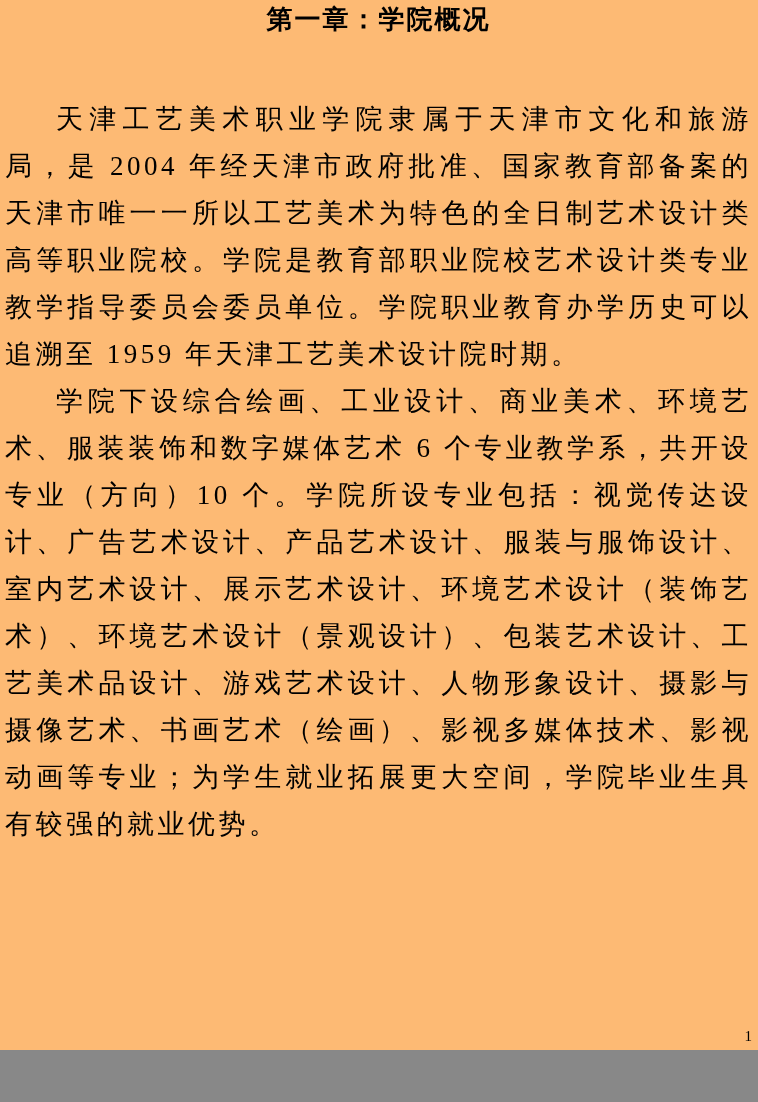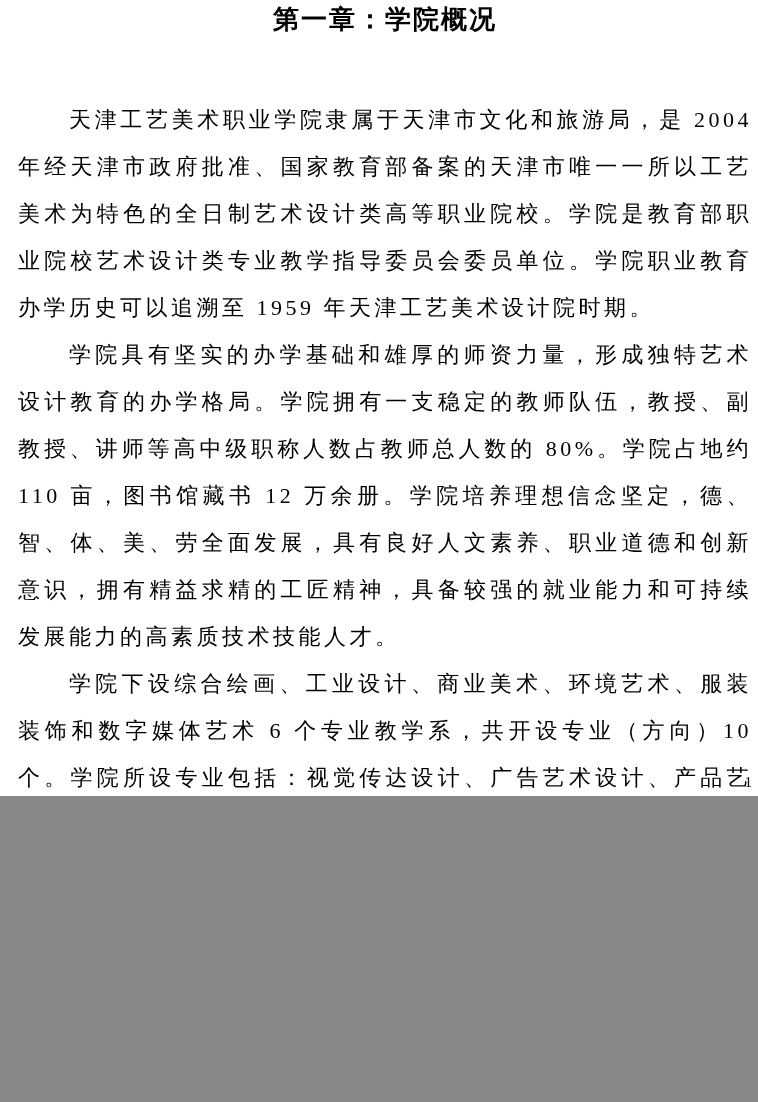--- a/index.html
+++ b/index.html
@@ -1,38 +1,38 @@
 <!DOCTYPE html>
 <html><head>
 <meta charset="utf-8">
 <style>
   * { margin: 0; padding: 0; box-sizing: border-box; }
   html, body { background: #888; }
   .page {
     position: relative;
     width: 758px;
-    height: 796px;
+    height: 1050px;
     margin: 0 auto;
-    background: #ffffff;
+    background: #fdba74;
     color: #000000;
     font-family: "Liberation Serif", "DejaVu Serif", serif;
     overflow: hidden;
-    padding: 4px 6px 0 18px;
+    padding: 4px 6px 0 5px;
   }
   .title {
     font-size: 26px;
     font-weight: bold;
     text-align: center;
     line-height: 32px;
     letter-spacing: 2px;
     margin: 0;
   }
   .body-text {
     margin-top: 60px;
-    font-size: 22px;
+    font-size: 27px;
     line-height: 47px;
     letter-spacing: 3.5px;
     text-align: justify;
     text-justify: inter-character;
   }
   .body-text p {
     text-indent: 51px;
     margin: 0;
   }
   .page-number {
@@ -45,18 +45,17 @@
   }
 </style>
 </head>
 <body>
 
 <div class="page">
   <h1 class="title">第一章：学院概况</h1>
 
   <div class="body-text">
     <p>天津工艺美术职业学院隶属于天津市文化和旅游局，是 2004 年经天津市政府批准、国家教育部备案的天津市唯一一所以工艺美术为特色的全日制艺术设计类高等职业院校。学院是教育部职业院校艺术设计类专业教学指导委员会委员单位。学院职业教育办学历史可以追溯至 1959 年天津工艺美术设计院时期。</p>
-    <p>学院具有坚实的办学基础和雄厚的师资力量，形成独特艺术设计教育的办学格局。学院拥有一支稳定的教师队伍，教授、副教授、讲师等高中级职称人数占教师总人数的 80%。学院占地约 110 亩，图书馆藏书 12 万余册。学院培养理想信念坚定，德、智、体、美、劳全面发展，具有良好人文素养、职业道德和创新意识，拥有精益求精的工匠精神，具备较强的就业能力和可持续发展能力的高素质技术技能人才。</p>
     <p>学院下设综合绘画、工业设计、商业美术、环境艺术、服装装饰和数字媒体艺术 6 个专业教学系，共开设专业（方向）10 个。学院所设专业包括：视觉传达设计、广告艺术设计、产品艺术设计、服装与服饰设计、室内艺术设计、展示艺术设计、环境艺术设计（装饰艺术）、环境艺术设计（景观设计）、包装艺术设计、工艺美术品设计、游戏艺术设计、人物形象设计、摄影与摄像艺术、书画艺术（绘画）、影视多媒体技术、影视动画等专业；为学生就业拓展更大空间，学院毕业生具有较强的就业优势。</p>
   </div>
 
   <div class="page-number">1</div>
 </div>
 
 </body></html>

